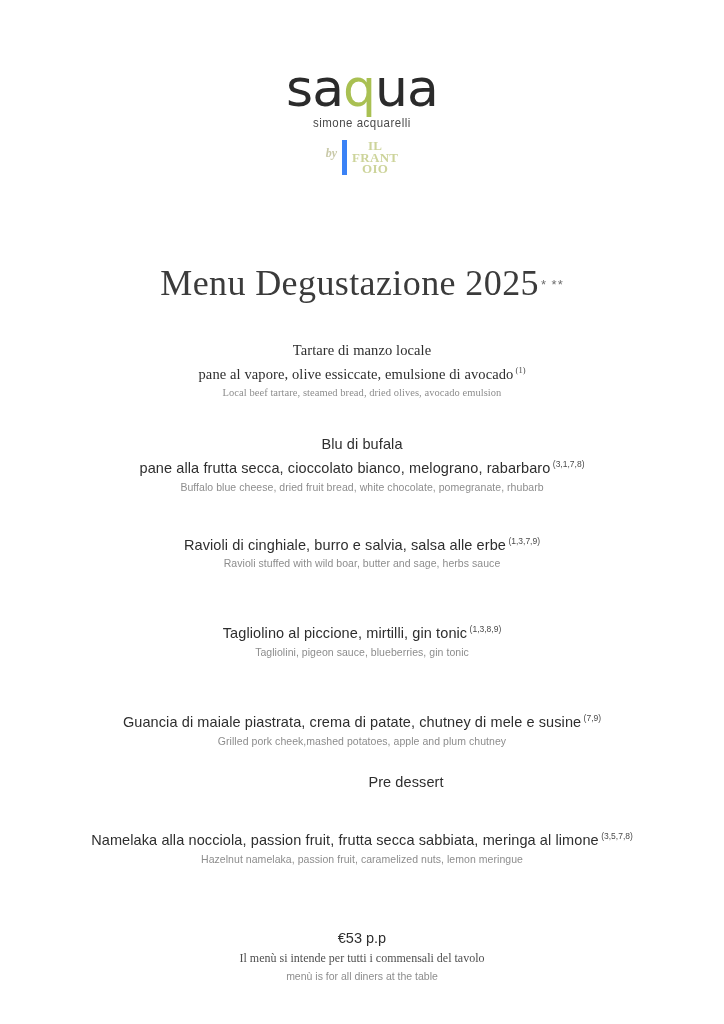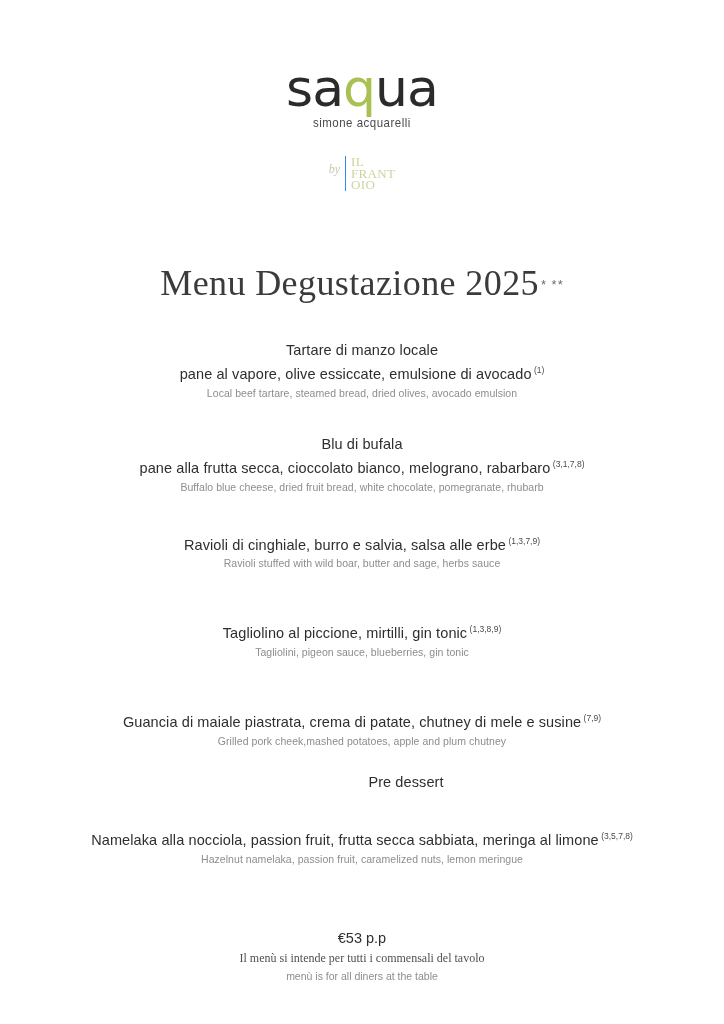--- a/index.html
+++ b/index.html
@@ -47,37 +47,38 @@
   .logo-sub {
     font-family: "Liberation Sans", sans-serif;
     font-size: 13.5px;
     letter-spacing: 0.6px;
     color: #4a4a4a;
     margin-top: 2px;
     transform: scaleX(0.85);
     display: block;
   }
   .logo-by-row {
-    margin-top: 25px;
+    margin-top: 9px;
     display: flex;
     justify-content: center;
     align-items: flex-start;
+    font-weight: bold;
   }
   .logo-by {
     font-family: "Liberation Serif", serif;
     font-style: italic;
     font-size: 12px;
     color: #c9c9a8;
     padding-right: 5px;
     padding-top: 6px;
   }
   .frantoio {
-    border-left: 1px solid #3b82f6;
+    border-left: 5px solid #3b82f6;
     padding-left: 5px;
-    text-align: left;
+    text-align: center;
     font-family: "Liberation Serif", serif;
     font-size: 13px;
     line-height: 11.5px;
     color: #cdd49b;
     letter-spacing: 0.3px;
   }
   .frantoio span { display: block; }
 
   
   .menu-title-wrap {
@@ -181,21 +182,21 @@
         <span>OIO</span>
       </div>
     </div>
   </div>
 
   <div class="menu-title-wrap">
     <span class="menu-title">Menu Degustazione 2025</span><span class="menu-title-stars">*  **</span>
   </div>
 
   <div class="courses">
-      <div class="course" style="margin-top: 0px;">
+      <div class="course" style="margin-top: 0px; font-family: Liberation Serif, serif;">
         <div class="course-title">Tartare di manzo locale</div>
         <div class="course-sub"><span>pane al vapore, olive essiccate, emulsione di avocado</span><span class="allergens"> (1)</span></div>
         <div class="course-en">Local beef tartare, steamed bread, dried olives, avocado emulsion</div>
       </div>
       <div class="course" style="margin-top: 33px;">
         <div class="course-title">Blu di bufala</div>
         <div class="course-sub"><span>pane alla frutta secca, cioccolato bianco, melograno, rabarbaro</span><span class="allergens"> (3,1,7,8)</span></div>
         <div class="course-en">Buffalo blue cheese, dried fruit bread, white chocolate, pomegranate, rhubarb</div>
       </div>
       <div class="course" style="margin-top: 36px;">

